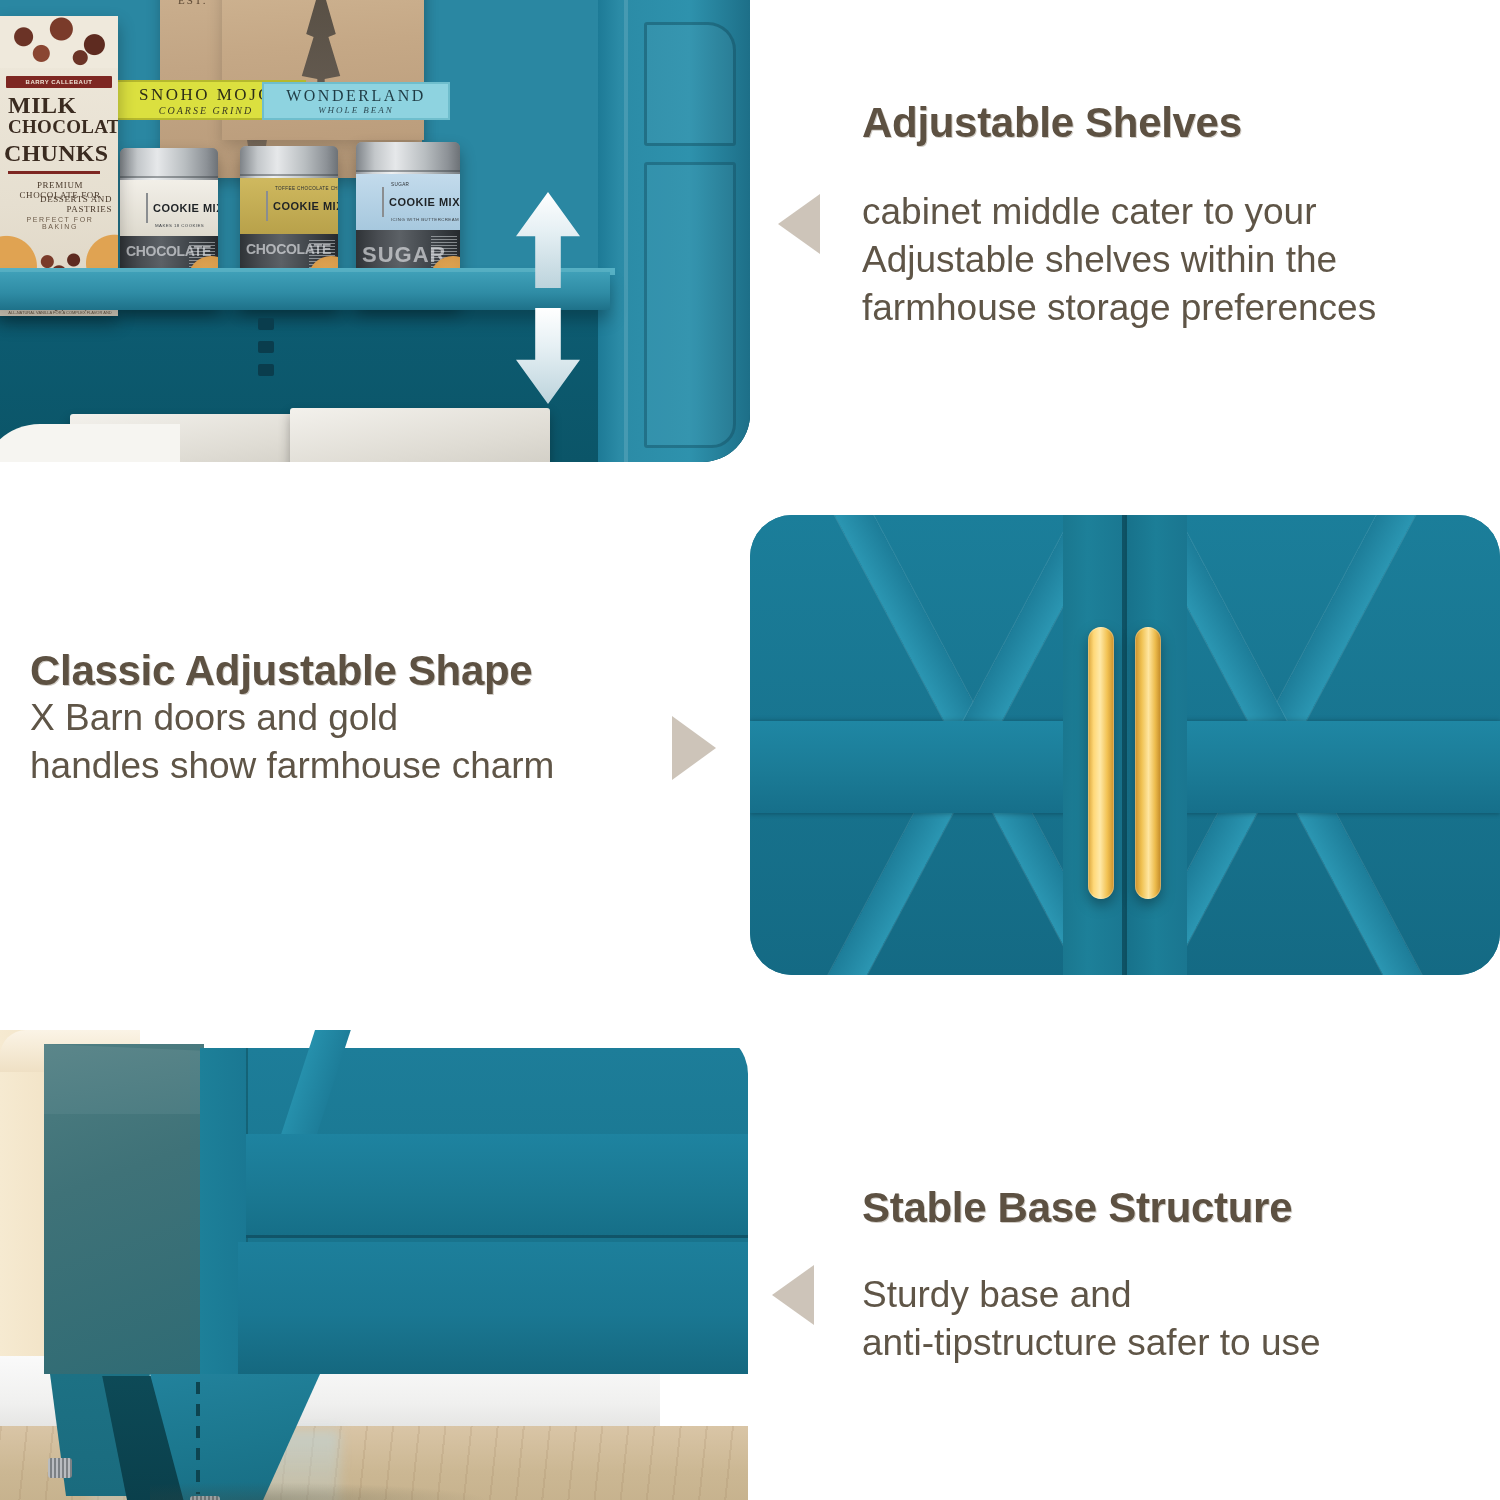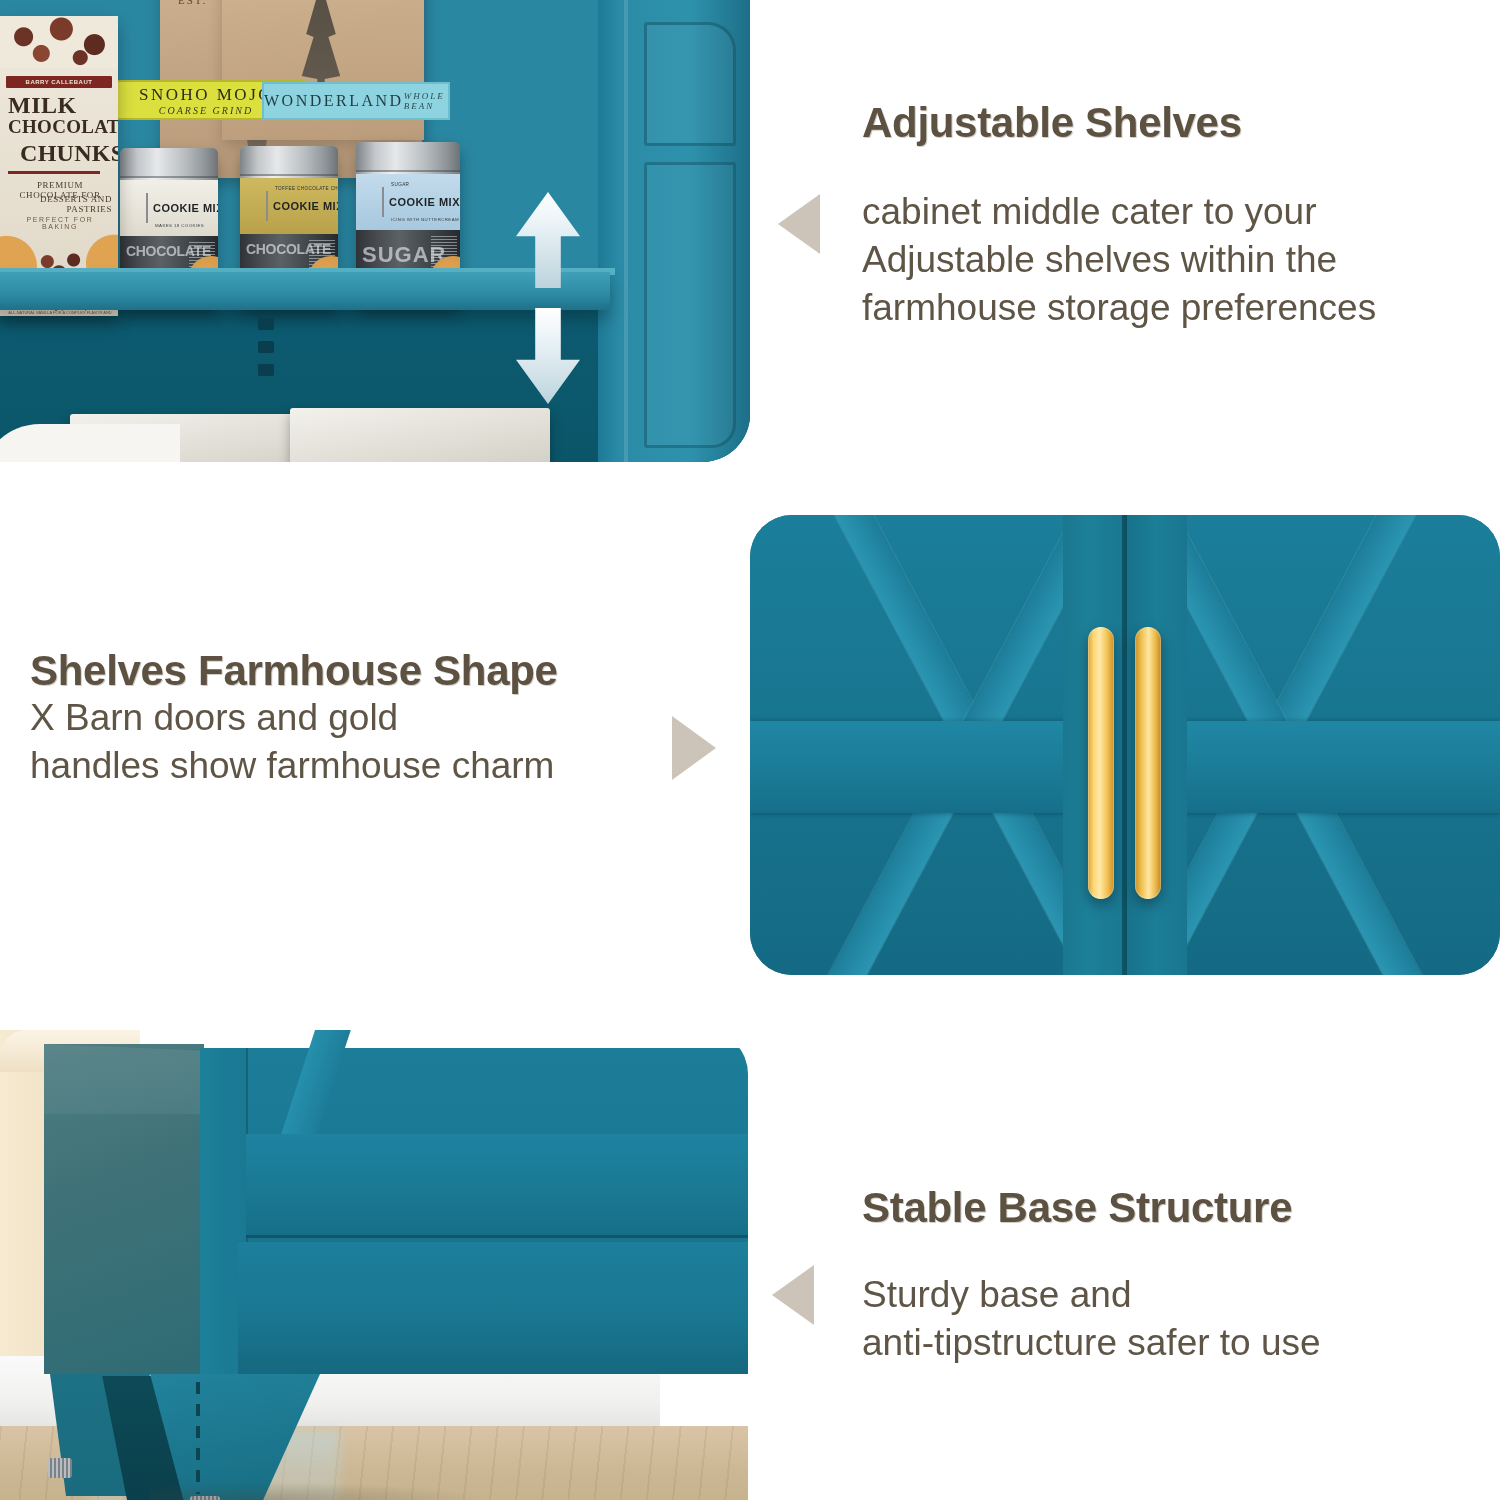--- a/index.html
+++ b/index.html
@@ -146,21 +146,21 @@
   }
   .bag2 .tree {
     position: absolute; left: 62px; top: 12px; width: 74px; height: 150px;
     background: linear-gradient(180deg,#3f3a33,#56504a);
     clip-path: polygon(50% 0%, 62% 22%, 56% 24%, 70% 48%, 60% 50%, 76% 76%, 55% 78%, 55% 100%, 45% 100%, 45% 78%, 24% 76%, 40% 50%, 30% 48%, 44% 24%, 38% 22%);
     opacity: .85;
   }
   .label-teal {
     position: absolute; left: 262px; top: 82px; width: 188px; height: 38px;
     background: #8ed3e0; border: 2px solid #6fbecd;
-    display: flex; align-items: center; justify-content: center;
+    display: flex; flex-direction: column; align-items: center; justify-content: center;
   }
   .label-teal .l1 {
     font-family: "Liberation Serif", serif; font-size: 16px; letter-spacing: 2.5px;
     color: #1f3b44;
   }
   .label-teal .l2 {
     font-family: "Liberation Serif", serif; font-size: 9px; letter-spacing: 2px;
     color: #2c4a53; font-style: italic;
   }
 
@@ -186,21 +186,21 @@
     background: #7e2722; border-radius: 1px;
   }
   .carton .brandbar span {
     display:block; color:#f0e6d8; font-size: 6px; letter-spacing: .5px;
     text-align:center; line-height:12px; font-weight:bold;
   }
   .carton .t1 { position:absolute; left: 8px; top: 76px; font-size: 24px; font-weight: bold;
     color:#3a2b20; font-family:"Liberation Serif", serif; letter-spacing:.5px;}
   .carton .t2 { position:absolute; left: 8px; top: 100px; font-size: 19px; font-weight: bold;
     color:#3a2b20; font-family:"Liberation Serif", serif; letter-spacing:.3px;}
-  .carton .t3 { position:absolute; left: 20px; top: 124px; font-size: 24px; font-weight: bold;
+  .carton .t3 { position:absolute; left: 4px; top: 124px; font-size: 24px; font-weight: bold;
     color:#3a2b20; font-family:"Liberation Serif", serif; letter-spacing:.3px;}
   .carton .rule { position:absolute; left:8px; top:155px; width: 92px; height: 3px; background:#7e2722;}
   .carton .s1 { position:absolute; left:8px; top:164px; width: 104px; font-size: 9px;
     color:#4a3a2c; letter-spacing:.6px; text-align:center; font-family:"Liberation Serif", serif;}
   .carton .s2 { position:absolute; left:8px; top:178px; width: 104px; font-size: 9px;
     color:#4a3a2c; letter-spacing:.6px; text-align:right; font-family:"Liberation Serif", serif;}
   .carton .pfb { position:absolute; left:8px; top:200px; width:104px; font-size: 7px;
     color:#6b5a48; letter-spacing:1.6px; text-align:center;}
   .carton .cookies {
     position: absolute; left: -14px; top: 204px; width: 146px; height: 80px;
@@ -577,21 +577,21 @@
     </div>
     <div class="p2-rail"></div>
     <div class="p2-stile p2-stileL"></div>
     <div class="p2-stile p2-stileR"></div>
     <div class="p2-gap"></div>
     <div class="p2-handle p2-handleL"></div>
     <div class="p2-handle p2-handleR"></div>
   </div>
 
   <div style="position:absolute; left:30px; top:648px; width:700px;">
-    <div class="feature-title">Shelves Farmhouse Shape</div>
+    <div class="feature-title">Classic Adjustable Shape</div>
     <div style="">
       <div class="feature-body">X Barn doors and gold</div>
       <div class="feature-body">handles show farmhouse charm</div>
     </div>
   </div>
   <div class="arrow arrow-right" style="position:absolute; left:672px; top:716px;"></div>
 
   <div class="panel3">
     <div class="p3-wall">
       <div class="p3-wall-cap"></div>

